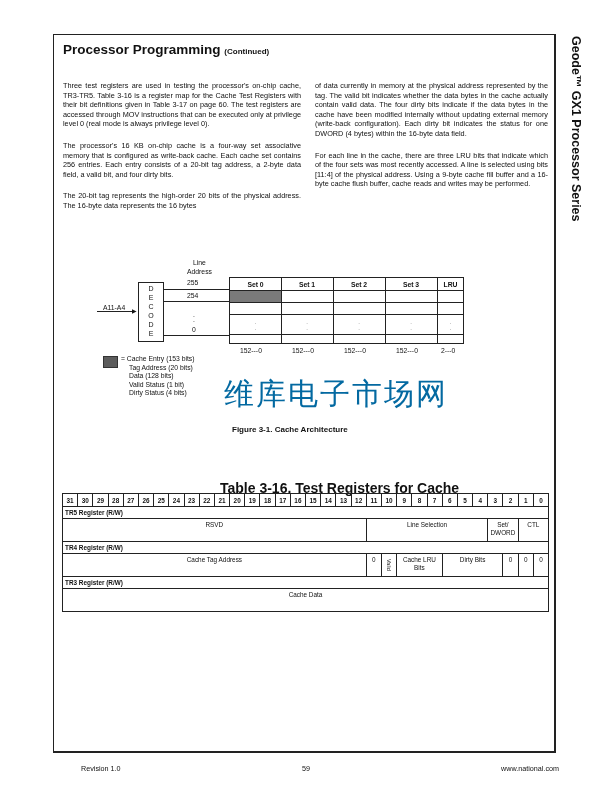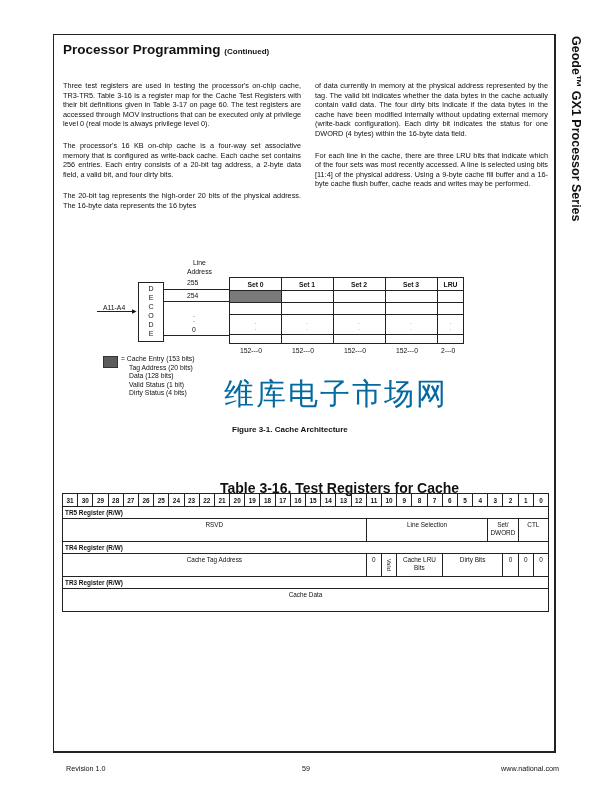--- a/index.html
+++ b/index.html
@@ -42,21 +42,21 @@
   
   .regtbl { position: absolute; left: 62px; top: 493px; width: 487px; border-collapse: collapse; table-layout: fixed; }
   .regtbl td { border: 1px solid #222; font-size: 6.4px; padding: 0; text-align: center; vertical-align: top; }
   .regtbl tr.bits td { height: 12px; vertical-align: middle; font-weight: bold; }
   .regtbl tr.rname td { height: 11px; text-align: left; font-weight: bold; padding-left: 2px; vertical-align: middle; }
   .regtbl tr.fields td { height: 20px; padding-top: 2px; line-height: 8px; }
   .regtbl td.vert { font-size: 5.5px; }
   .regtbl td.vert span { display: inline-block; transform: rotate(90deg); margin-top: 5px; }
 
   .footer { position: absolute; top: 764px; font-size: 7.2px; }
-  .f-left { left: 38px; padding-left: 28px; }
+  .f-left { left: 53px; padding-left: 28px; }
   .f-mid { left: 302px; }
   .f-right { right: 52px; }
 </style>
 </head>
 <body>
 
 <div class="frame"></div>
 
 <div class="side-title">
   <span>Geode™ GX1 Processor Series</span>

